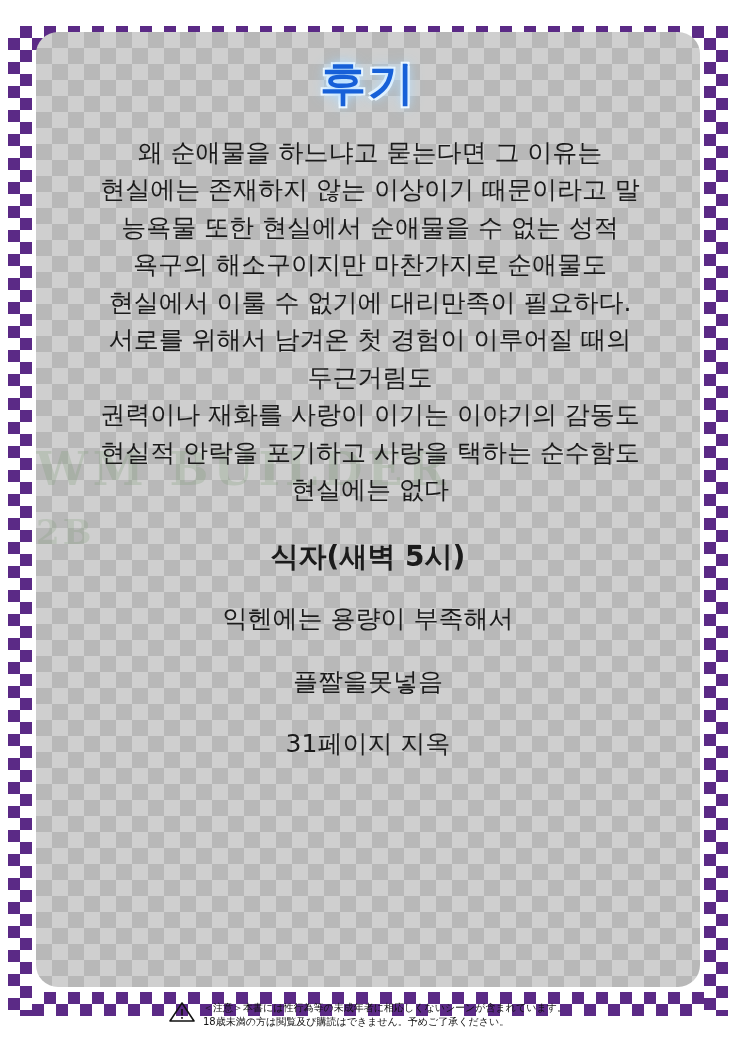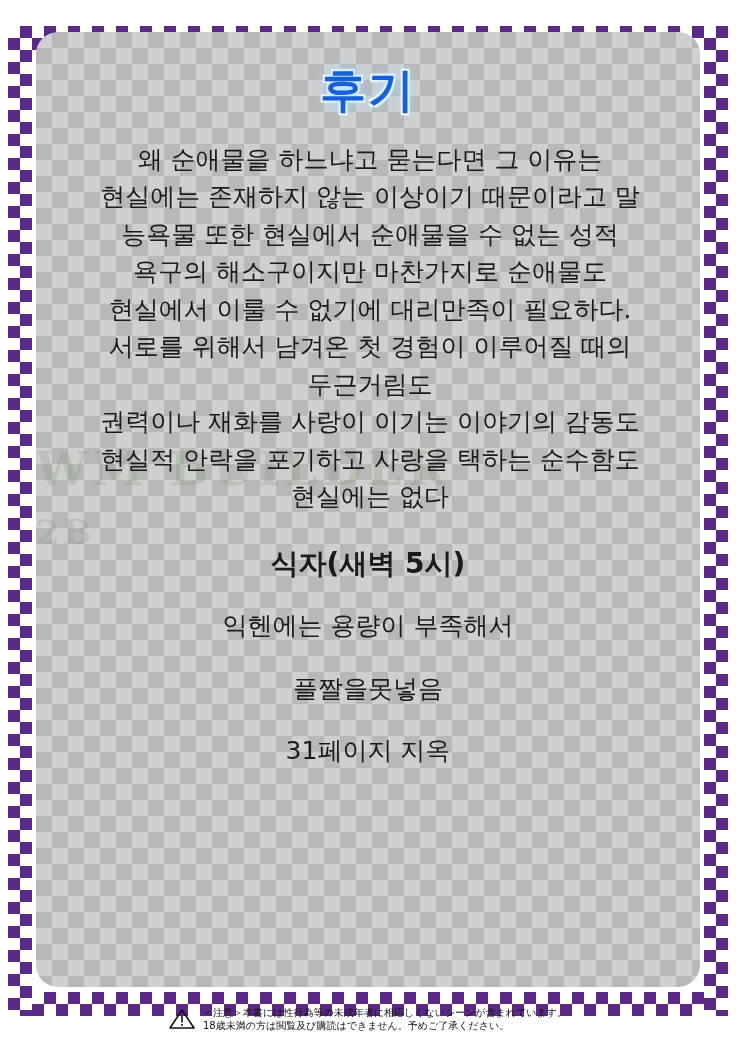--- a/index.html
+++ b/index.html
@@ -84,21 +84,21 @@
     margin-top: 16px;
     font-size: 34px;
     letter-spacing: 3px;
     color: rgba(120, 150, 110, 0.22);
   }
 
   
   #content {
     position: relative;
     z-index: 2;
-    padding-top: 25px;
+    padding-top: 18px;
     text-align: center;
     color: #1b1b1b;
   }
 
   .afterword-title {
     font-size: 46px;
     font-weight: bold;
     color: #1660d8;
     line-height: 1.1;
     margin: 8px 0 26px 0;
@@ -144,21 +144,20 @@
   .note-line.first { margin-top: 8px; }
 
   
   #legal {
     position: absolute;
     left: 0;
     right: 0;
     bottom: 4px;
     height: 36px;
     display: flex;
-    align-items: center;
     justify-content: center;
     gap: 8px;
     color: #111;
   }
   #legal .warn-icon {
     width: 26px;
     height: 22px;
     position: relative;
     flex: 0 0 auto;
   }

